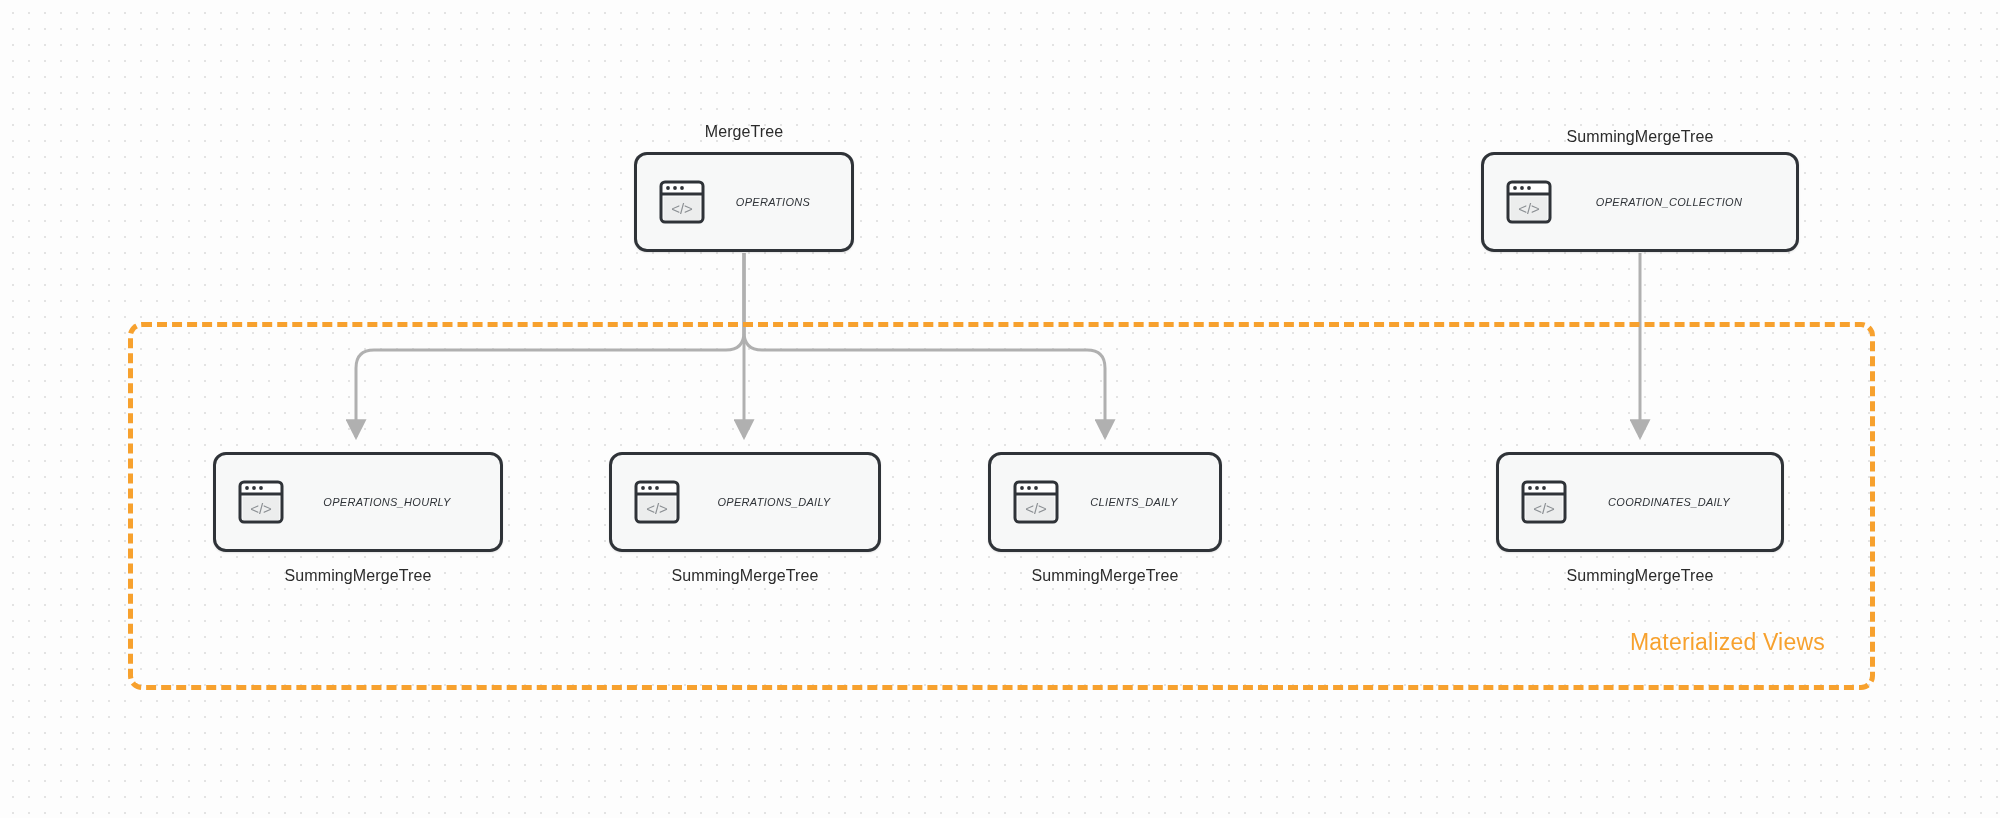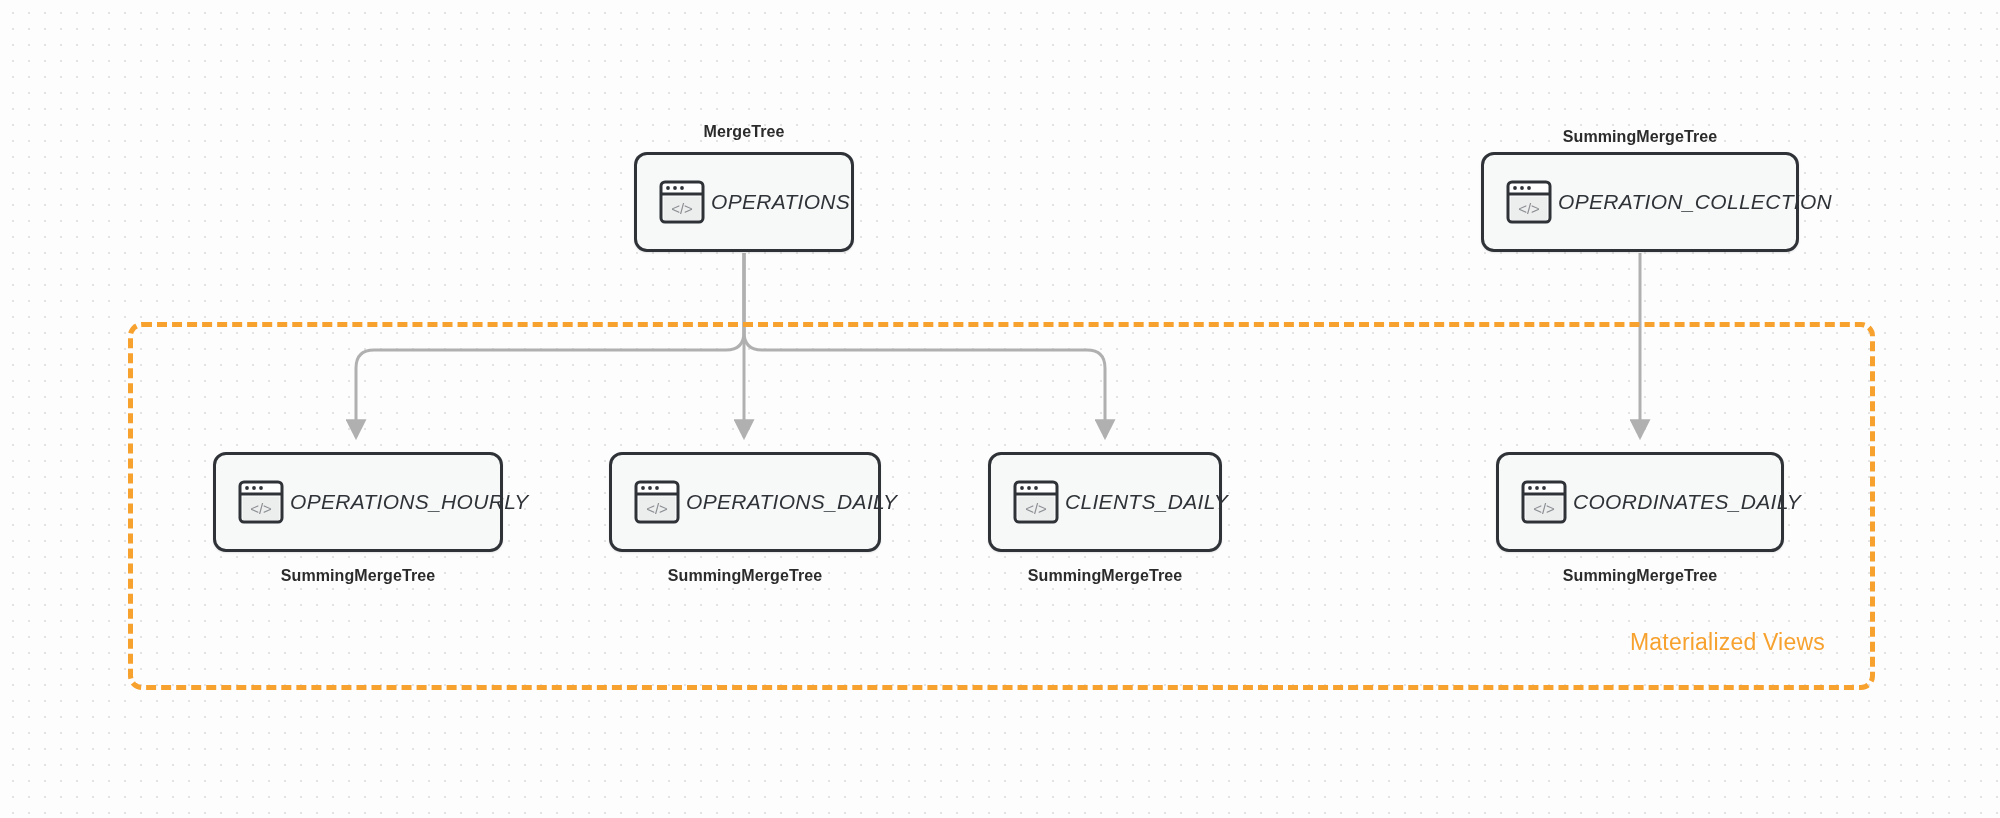--- a/index.html
+++ b/index.html
@@ -64,35 +64,34 @@
     margin-left: 22px;
     width: 46px;
     height: 44px;
     display: block;
   }
   .node-label {
     flex: 1 1 auto;
     text-align: center;
     padding: 0 16px 0 6px;
     font-style: italic;
-    font-size: 21px;
+    font-size: 11px;
     color: #2f3338;
     letter-spacing: .3px;
     white-space: nowrap;
   }
 
   
   .engine-caption {
     position: absolute;
     font-size: 16px;
     color: #2b2b2b;
     white-space: nowrap;
     text-align: center;
     letter-spacing: .1px;
-    font-weight: bold;
   }
 </style>
 </head>
 <body>
 
 <div id="canvas">
 
   <svg id="edges" viewBox="0 0 2000 818" width="2000" height="818">
     <defs>
       <marker id="arrow" viewBox="0 0 10 10" refX="8.5" refY="5" markerWidth="7" markerHeight="7" orient="auto-start-reverse">

